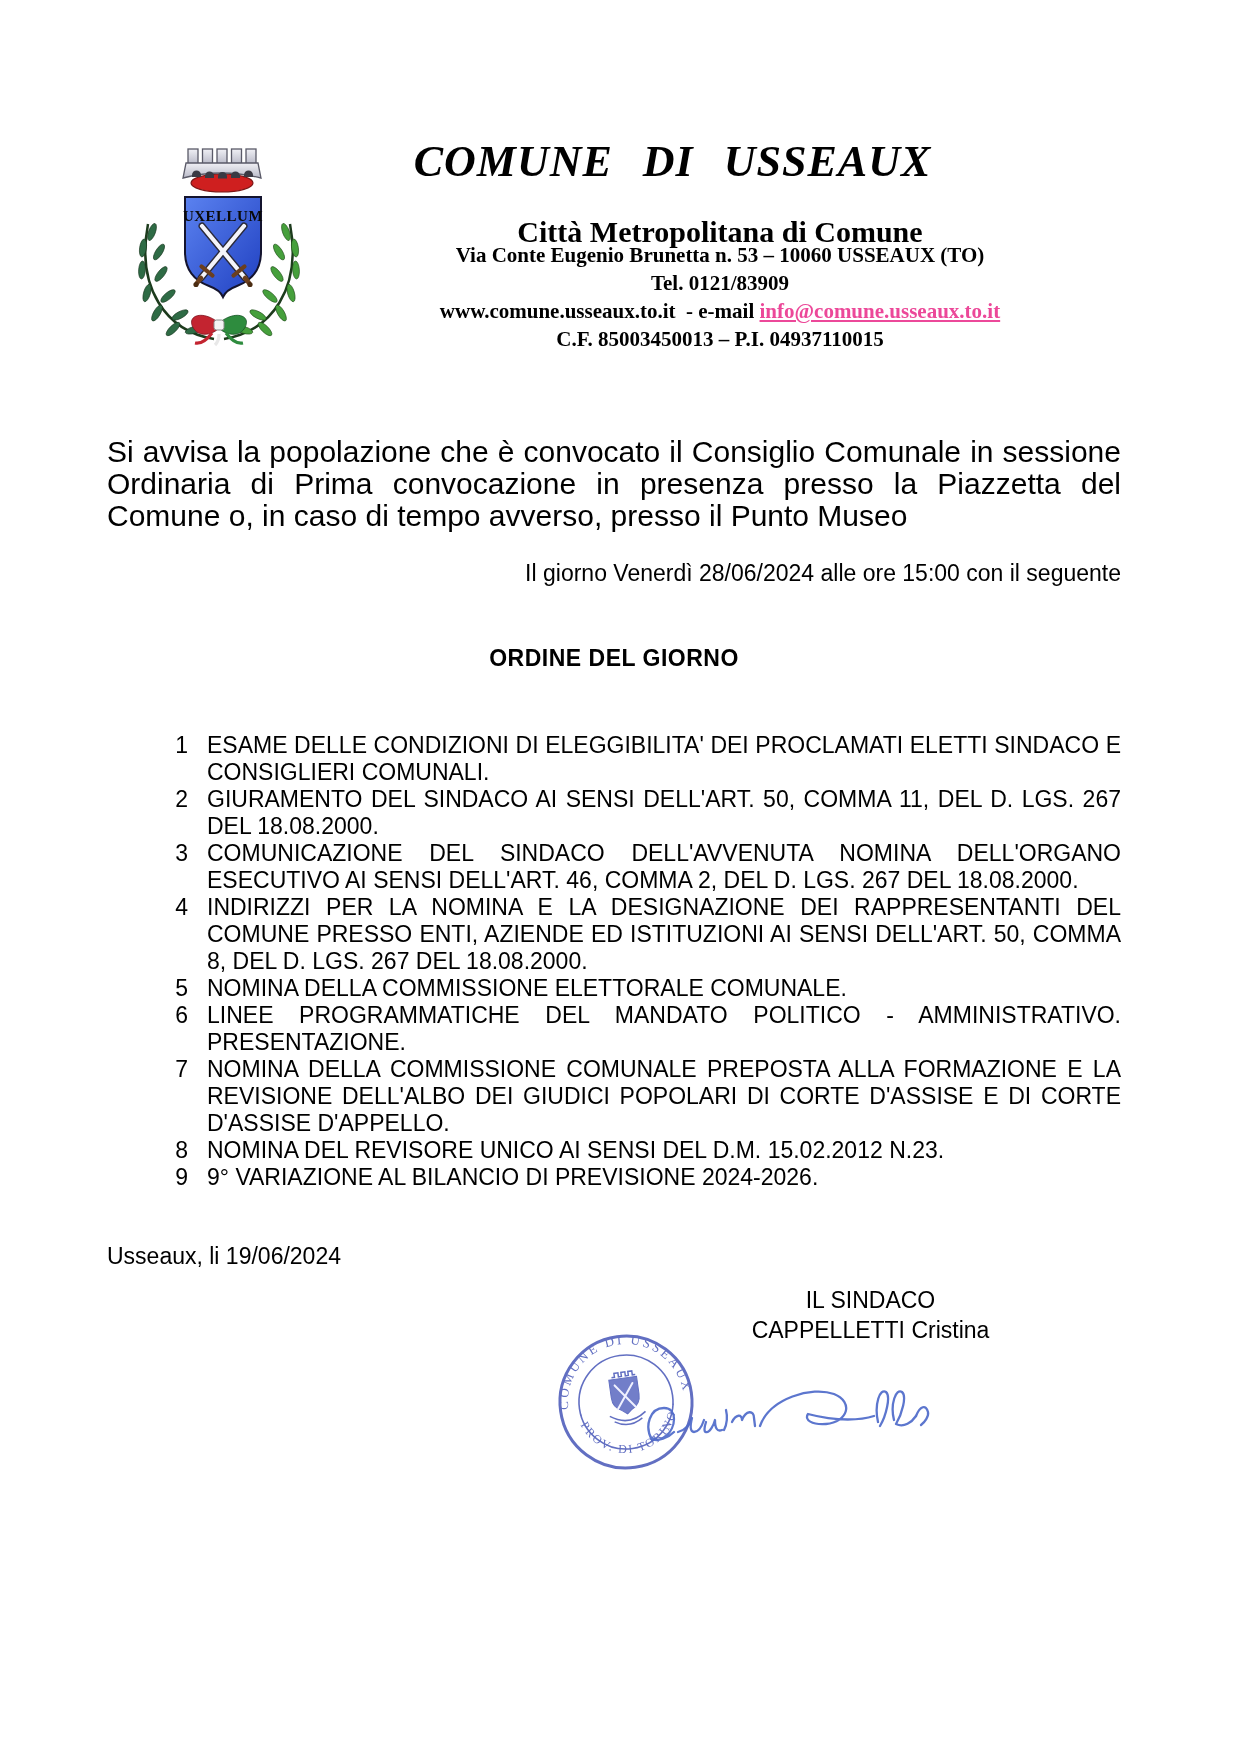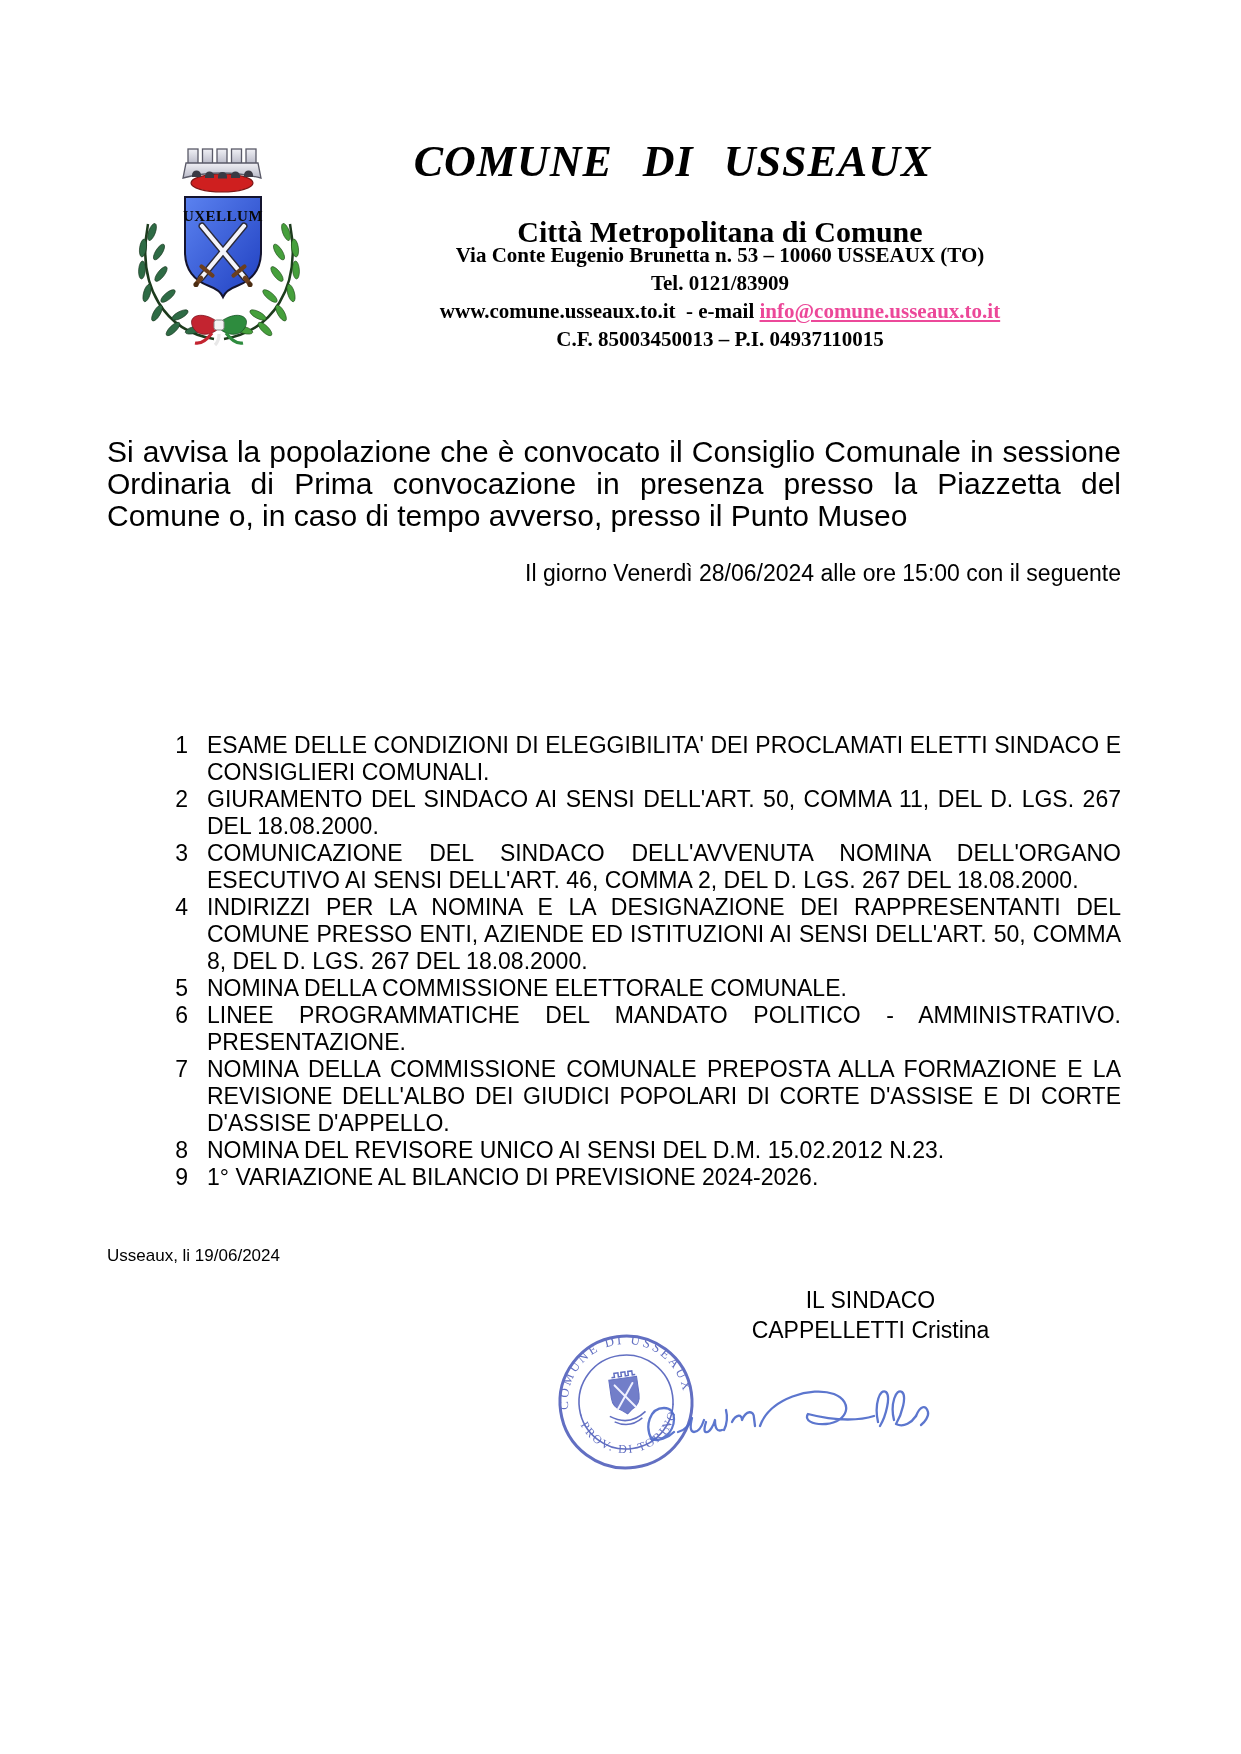--- a/index.html
+++ b/index.html
@@ -27,21 +27,21 @@
     font-size:30px;line-height:32px;text-align:justify;}
   .dateline{position:absolute;left:107px;top:557px;width:1014px;
     font-size:23px;line-height:32px;text-align:right;}
   .agenda-title{position:absolute;left:107px;top:645px;width:1014px;
     font-size:23px;font-weight:bold;text-align:center;letter-spacing:.5px;}
   .agenda{position:absolute;left:107px;top:732px;width:1014px;
     font-size:23px;line-height:27px;}
   .agenda-item{display:flex;}
   .agenda-num{flex:0 0 81px;text-align:right;}
   .agenda-text{flex:1;margin-left:19px;text-align:justify;}
-  .place-date{position:absolute;left:107px;top:1240px;font-size:17px;line-height:32px;}
+  .place-date{position:absolute;left:107px;top:1240px;font-size:23px;line-height:32px;}
   .sig-block{position:absolute;left:733px;top:1285px;width:275px;
     font-size:23px;line-height:30px;text-align:center;}
   .stamp{position:absolute;left:554px;top:1330px;width:144px;height:144px;}
   .signature{position:absolute;left:640px;top:1378px;width:290px;height:92px;}
 </style>
 </head>
 <body>
 
 <div class="page">
 
@@ -148,20 +148,21 @@
         <a class="email-link" href="#">info@comune.usseaux.to.it</a>
       </div>
       <div>C.F. 85003450013 – P.I. 04937110015</div>
     </div>
   </div>
 
   <div class="intro">Si avvisa la popolazione che è convocato il Consiglio Comunale in sessione Ordinaria di Prima convocazione in presenza presso la Piazzetta del Comune o, in caso di tempo avverso, presso il Punto Museo</div>
 
   <div class="dateline">Il giorno Venerdì 28/06/2024 alle ore 15:00 con il seguente</div>
 
+  <div class="agenda-title">ORDINE DEL GIORNO</div>
 
   <div class="agenda">
       <div class="agenda-item">
       <div class="agenda-num">1</div>
       <div class="agenda-text">ESAME DELLE CONDIZIONI DI ELEGGIBILITA' DEI PROCLAMATI ELETTI SINDACO E CONSIGLIERI COMUNALI.</div>
     </div>
       <div class="agenda-item">
       <div class="agenda-num">2</div>
       <div class="agenda-text">GIURAMENTO DEL SINDACO AI SENSI DELL'ART. 50, COMMA 11, DEL D. LGS. 267 DEL 18.08.2000.</div>
     </div>
@@ -184,21 +185,21 @@
       <div class="agenda-item">
       <div class="agenda-num">7</div>
       <div class="agenda-text">NOMINA DELLA COMMISSIONE COMUNALE PREPOSTA ALLA FORMAZIONE E LA REVISIONE DELL'ALBO DEI GIUDICI POPOLARI DI CORTE D'ASSISE E DI CORTE D'ASSISE D'APPELLO.</div>
     </div>
       <div class="agenda-item">
       <div class="agenda-num">8</div>
       <div class="agenda-text">NOMINA DEL REVISORE UNICO AI SENSI DEL D.M. 15.02.2012 N.23.</div>
     </div>
       <div class="agenda-item">
       <div class="agenda-num">9</div>
-      <div class="agenda-text">1° VARIAZIONE AL BILANCIO DI PREVISIONE 2024-2026.</div>
+      <div class="agenda-text">9° VARIAZIONE AL BILANCIO DI PREVISIONE 2024-2026.</div>
     </div>
     </div>
 
   <div class="place-date">Usseaux, li 19/06/2024</div>
 
   <div class="sig-block">
     <div>IL SINDACO</div>
     <div>CAPPELLETTI Cristina</div>
   </div>
 

